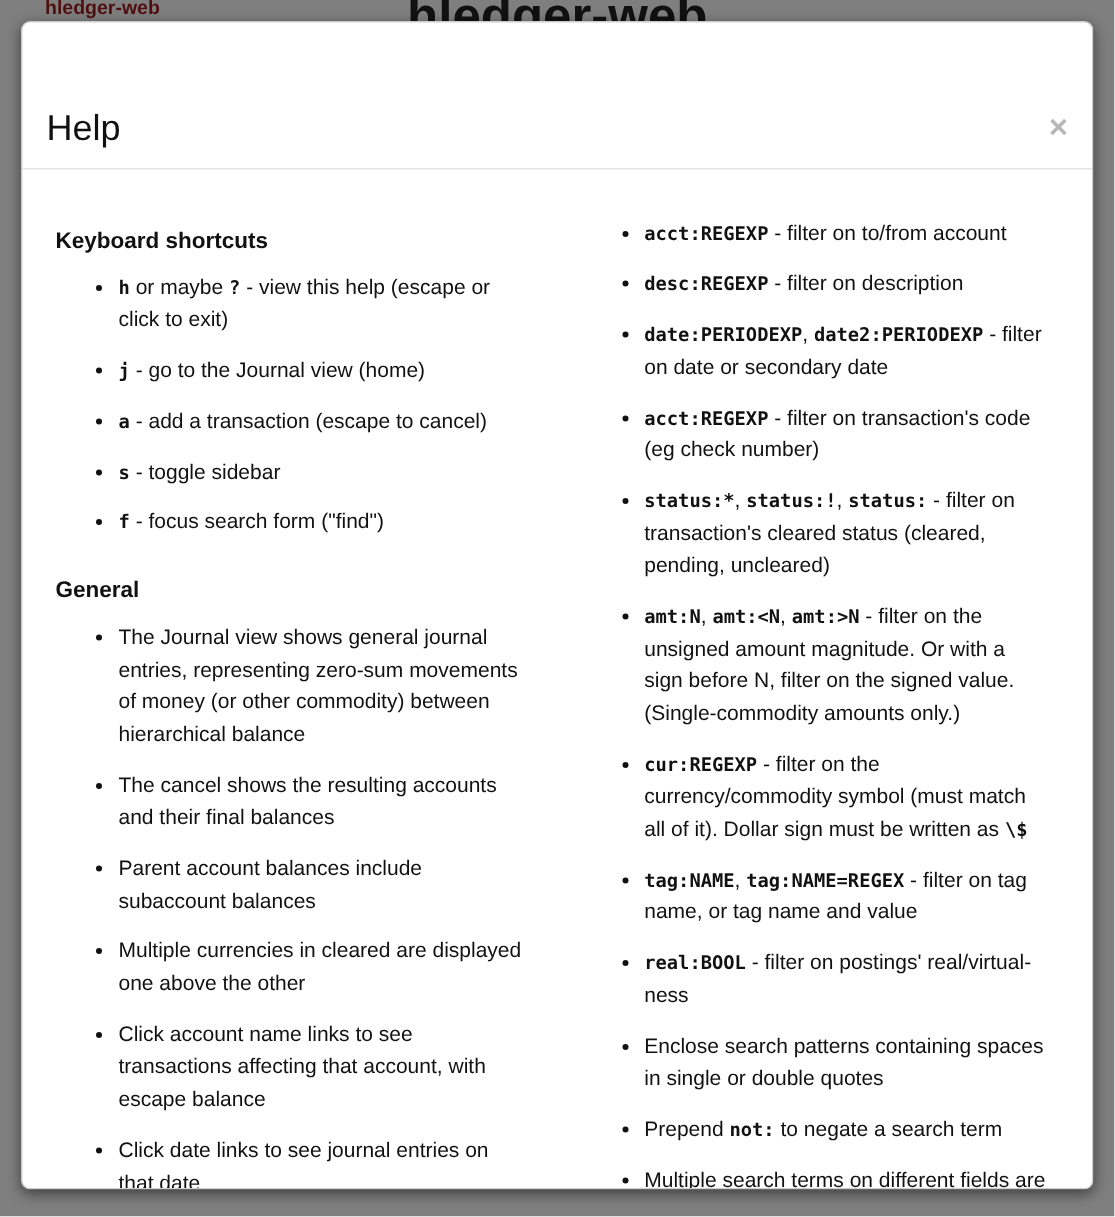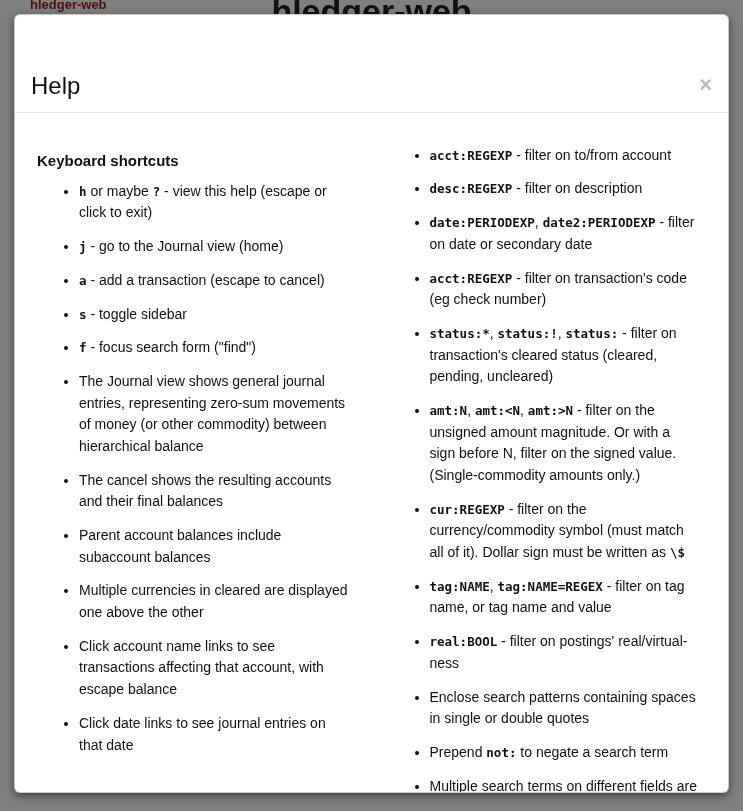--- a/index.html
+++ b/index.html
@@ -85,20 +85,21 @@
   <div class="modal-body">
     <div class="col">
         <h4 class="section-heading">Keyboard shortcuts</h4>
         <ul class="help-list">
           <li><code class="code-term">h</code> or maybe <code class="code-term">?</code> - view this help (escape or click to exit)</li>
           <li><code class="code-term">j</code> - go to the Journal view (home)</li>
           <li><code class="code-term">a</code> - add a transaction (escape to cancel)</li>
           <li><code class="code-term">s</code> - toggle sidebar</li>
           <li><code class="code-term">f</code> - focus search form ("find")</li>
         </ul>
+        <h4 class="section-heading">General</h4>
         <ul class="help-list">
           <li>The Journal view shows general journal entries, representing zero-sum movements of money (or other commodity) between hierarchical balance</li>
           <li>The cancel shows the resulting accounts and their final balances</li>
           <li>Parent account balances include subaccount balances</li>
           <li>Multiple currencies in cleared are displayed one above the other</li>
           <li>Click account name links to see transactions affecting that account, with escape balance</li>
           <li>Click date links to see journal entries on that date</li>
         </ul>
       </div>
     <div class="col">

